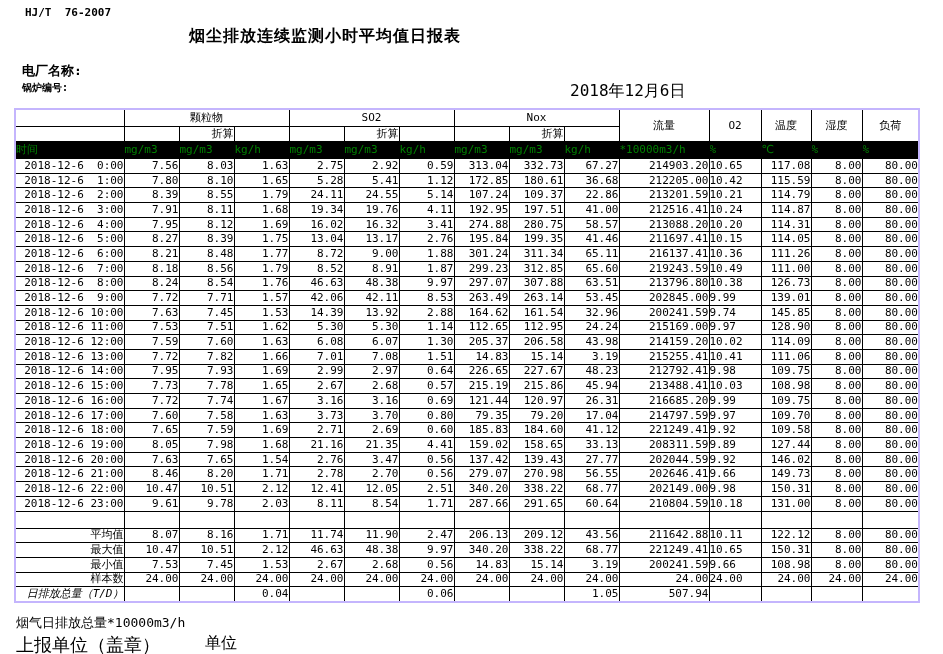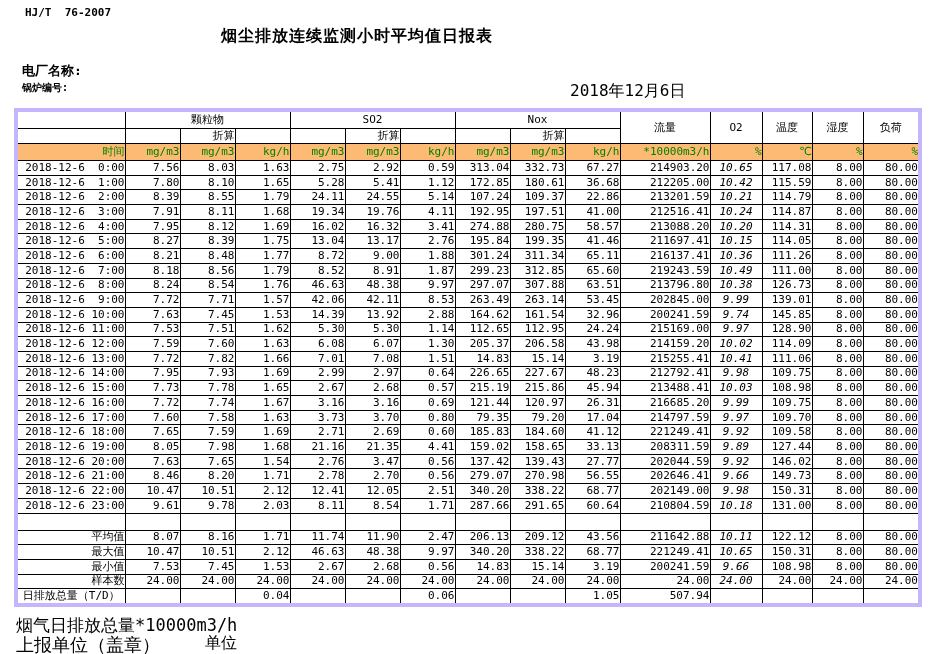--- a/index.html
+++ b/index.html
@@ -2,52 +2,52 @@
 <html><head>
 <meta charset="utf-8">
 <style>
   html,body{margin:0;padding:0;}
   body{
     width:943px;height:654px;position:relative;background:#ffffff;color:#000;
     font-family:"DejaVu Sans Mono","DejaVu Sans","Liberation Sans",monospace,sans-serif;
   }
   .abs{position:absolute;white-space:pre;}
   .standard{left:25px;top:6px;font-size:11px;font-weight:bold;}
-  .title{left:0;top:26px;width:650px;text-align:center;font-size:16px;font-weight:bold;letter-spacing:1px;margin-left:32px;}
+  .title{left:0;top:26px;width:650px;text-align:center;font-size:16px;font-weight:bold;letter-spacing:1px;}
   .plant{left:22px;top:62px;font-size:13px;font-weight:bold;}
   .boiler{left:22px;top:81px;font-size:10px;font-weight:bold;}
   .date{left:570px;top:81px;font-size:16px;text-align:right;}
 
   table.report{
     position:absolute;left:14px;top:108px;
     border-collapse:collapse;table-layout:fixed;
-    border:4px solid #c4b5fd;
+    border:2px solid #c4b5fd;
   }
   table.report th, table.report td{
     border:1px solid #000;
     font-size:11px;line-height:12px;
     padding:0;overflow:hidden;white-space:pre;
     font-weight:normal;
   }
   thead tr.h1 th{height:16px;text-align:center;}
   thead tr.h2 th{height:14px;text-align:right;}
   thead tr.green th{
-    height:16px;text-align:right;
-    background:#fdba74;color:#008000;
+    height:16px;text-align:left;
+    background:#000000;color:#008000;
   }
   td.flowcol, th.flowcol{border-left:2px solid #000;margin-left:20px;}
   tbody td{height:13.7px;}
   td.time{text-align:right;padding-right:5px;}
   td.num{text-align:right;padding-right:4px;}
-  td.o2{text-align:center;font-style:italic;}
+  td.o2{text-align:left;}
   tr.spacer td{height:16px;}
   td.sum-label{text-align:right;padding-right:3px;}
-  td.sum-label-left{text-align:center;padding-left:2px;}
+  td.sum-label-left{text-align:right;padding-left:2px;font-style:italic;}
 
-  .flue-total{left:16px;top:614px;font-size:17px;}
+  .flue-total{left:16px;top:614px;font-size:13px;}
   .report-unit{left:16px;top:633px;font-size:18px;}
   .unit-label{left:205px;top:633px;font-size:16px;}
 </style>
 </head>
 <body>
 
 <div class="abs standard">HJ/T  76-2007</div>
 <div class="abs title">烟尘排放连续监测小时平均值日报表</div>
 <div class="abs plant">电厂名称:</div>
 <div class="abs boiler">锅炉编号:</div>

